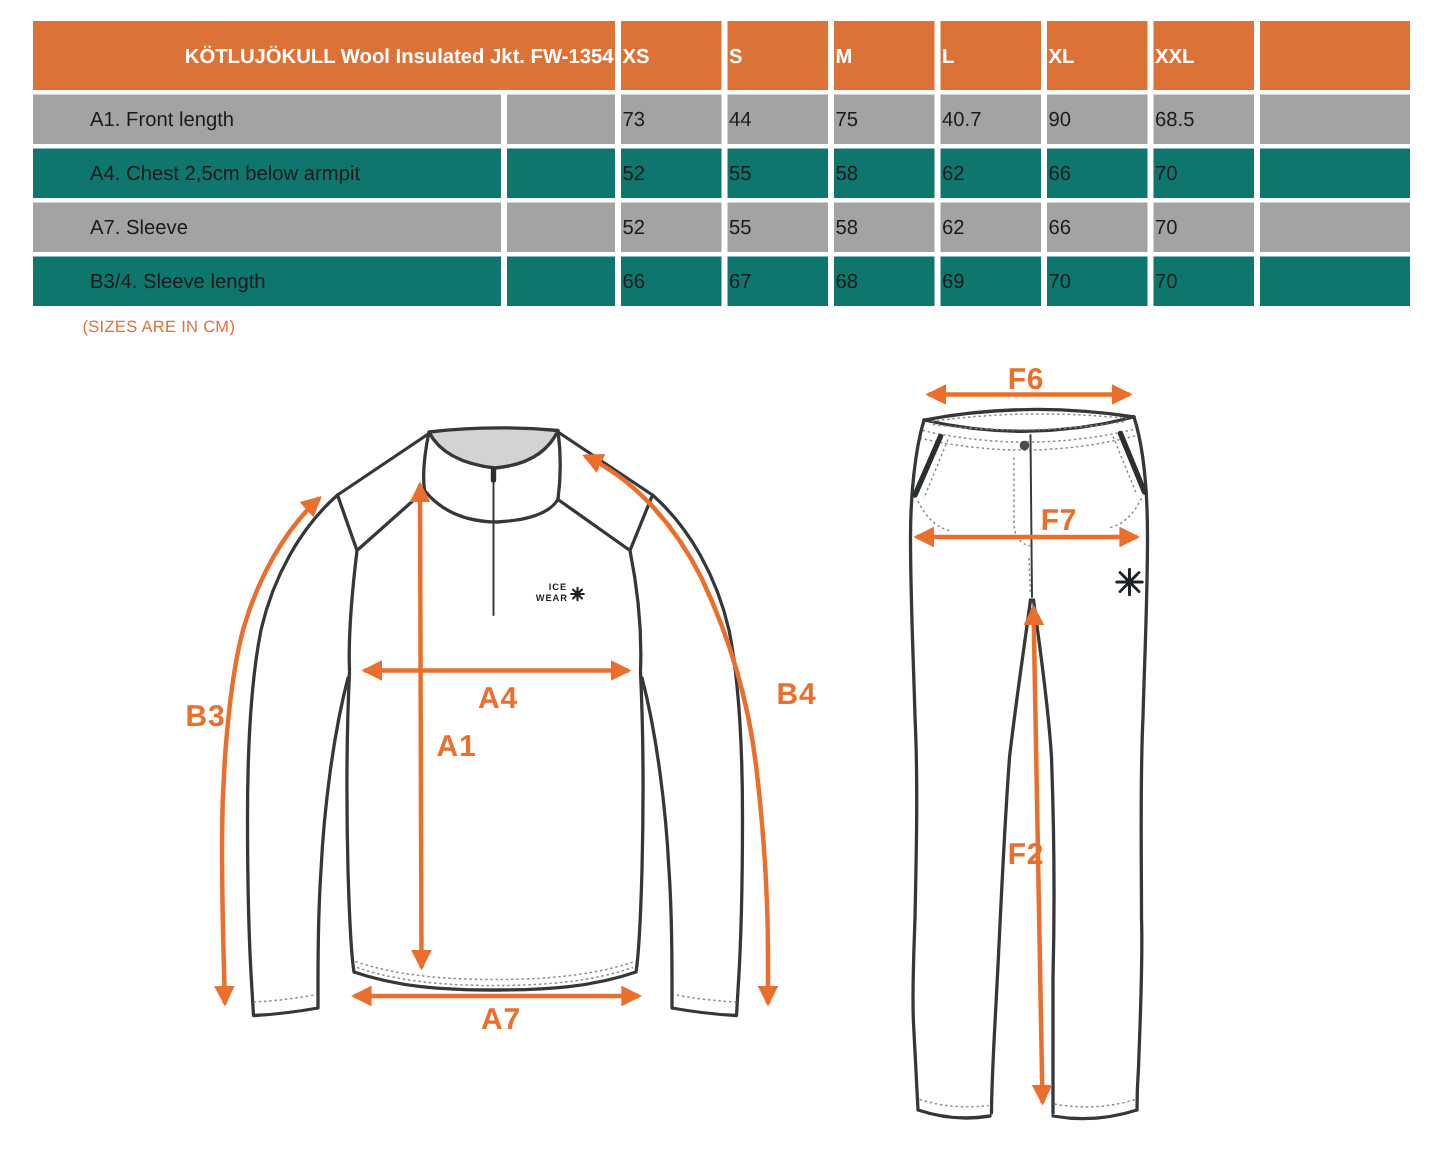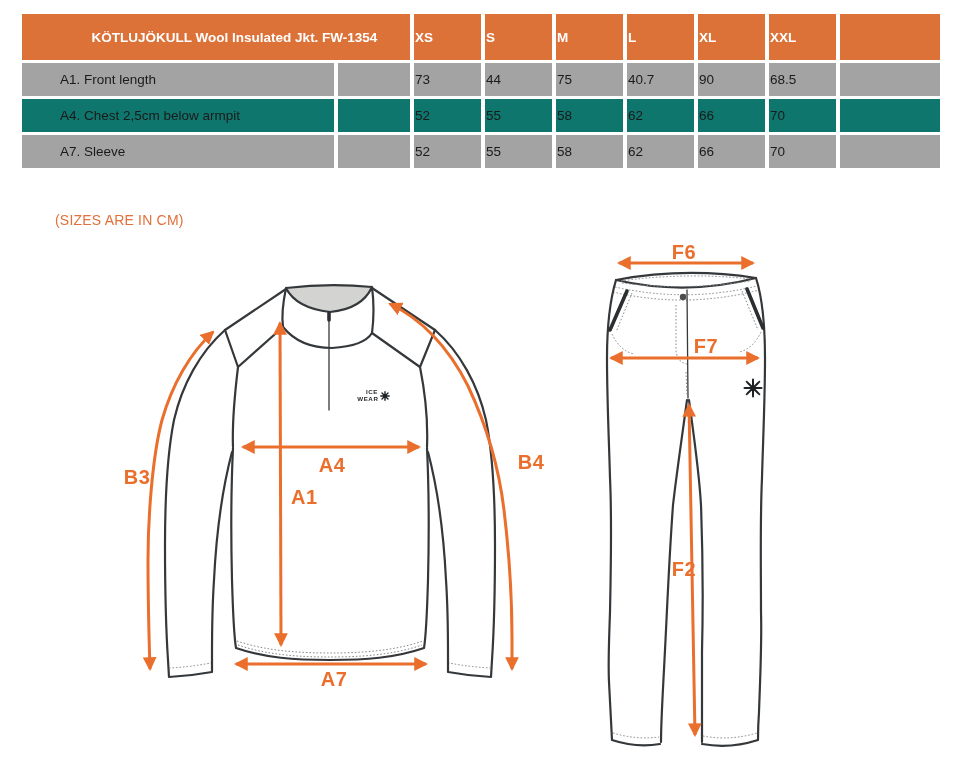--- a/index.html
+++ b/index.html
@@ -5,28 +5,28 @@
   html,body{margin:0;padding:0;background:#ffffff;}
   .page{position:relative;width:960px;height:783px;background:#ffffff;overflow:hidden;
         font-family:"Liberation Sans",sans-serif;}
 
   
   table.size-table{position:absolute;left:18px;top:11px;border-collapse:separate;
         border-spacing:4px 3px;table-layout:fixed;}
   table.size-table th,table.size-table td{font-size:13.5px;color:#1a1a1a;
         text-align:left;vertical-align:middle;overflow:hidden;white-space:nowrap;}
   tr.hdr th{background:#dd7239;color:#ffffff;font-weight:bold;height:44px;}
-  tr.hdr th.name-cell{text-align:center;padding-left:38px;}
+  tr.hdr th.name-cell{text-align:right;padding-left:38px;}
   tr.data td{height:31px;}
   tr.row-dark td{background:#a3a3a3;}
   tr.row-light td{background:#0f766e;}
   td.name-cell{text-align:left !important;padding-left:38px;}
 
   
-  .sizes-note{position:absolute;left:55px;top:212px;color:#e2703a;font-size:14px;
+  .sizes-note{position:absolute;left:55px;top:212px;color:#e2703a;font-size:11px;
         letter-spacing:.2px;}
 
   
   svg.diagrams{position:absolute;left:0;top:0;}
   .outline{fill:none;stroke:#35383b;stroke-width:2.2;stroke-linecap:round;stroke-linejoin:round;}
   .thin{fill:none;stroke:#35383b;stroke-width:1.3;stroke-linecap:round;}
   .thick{fill:none;stroke:#2c2f31;stroke-width:3.6;stroke-linecap:round;}
   .stitch{fill:none;stroke:#8a8a8a;stroke-width:1;stroke-dasharray:1.6 1.9;}
   .arrow{fill:none;stroke:#ea6f2d;stroke-width:3;stroke-linecap:butt;}
   .mlabel{fill:#ea6f2d;font-family:"Liberation Sans",sans-serif;font-size:20px;
@@ -89,20 +89,31 @@
       <td class="name-cell">A7. Sleeve</td>
       <td></td>
       <td>52</td>
       <td>55</td>
       <td>58</td>
       <td>62</td>
       <td>66</td>
       <td>70</td>
       <td></td>
     </tr>
+    <tr class="data row-light">
+      <td class="name-cell">B3/4. Sleeve length</td>
+      <td></td>
+      <td>66</td>
+      <td>67</td>
+      <td>68</td>
+      <td>69</td>
+      <td>70</td>
+      <td>70</td>
+      <td></td>
+    </tr>
   </tbody>
     </table>
 
   <div class="sizes-note">(SIZES ARE IN CM)</div>
 
   <svg class="diagrams" width="960" height="783" viewBox="0 0 960 783">
     <defs>
       <marker id="ah" viewBox="0 0 10 10" refX="8.5" refY="5" markerWidth="4.6" markerHeight="4.6" orient="auto-start-reverse">
         <path d="M0,0 L10,5 L0,10 Z" fill="#ea6f2d"></path>
       </marker>

